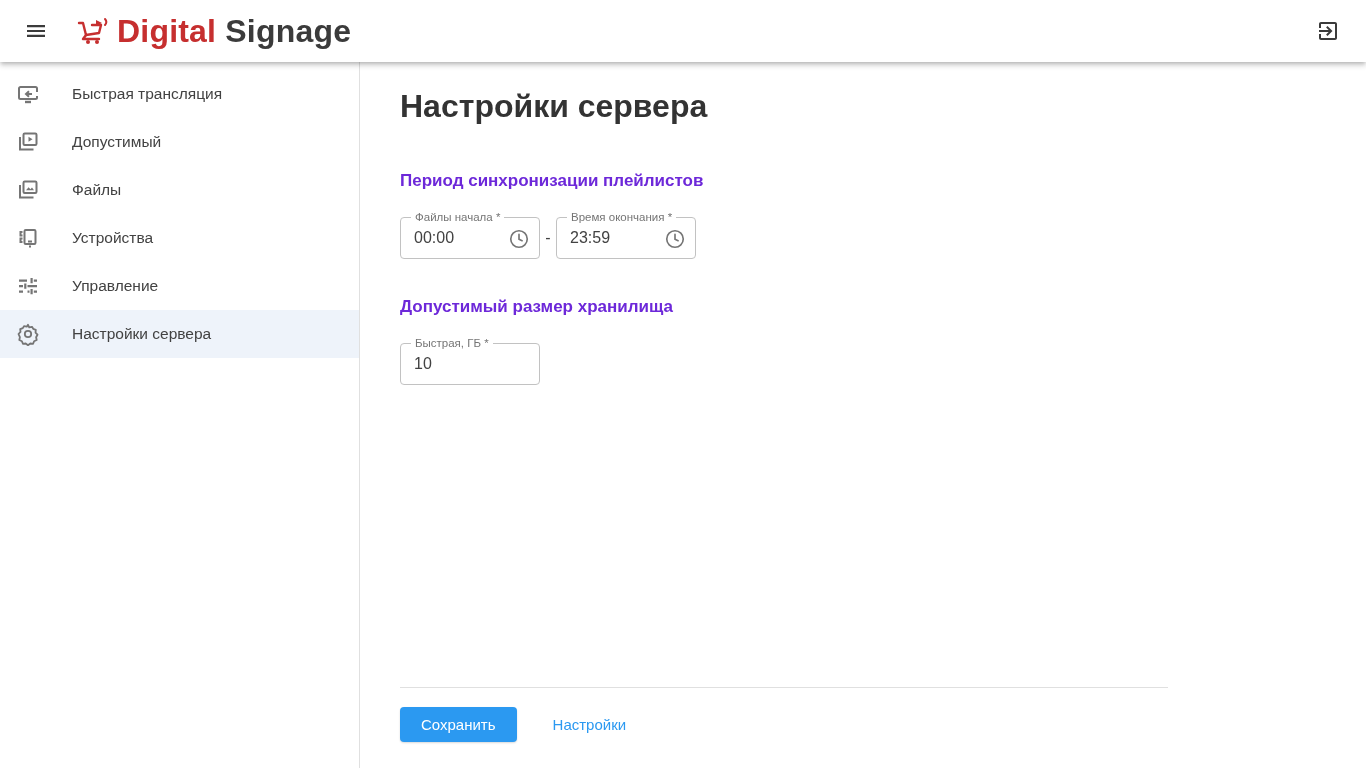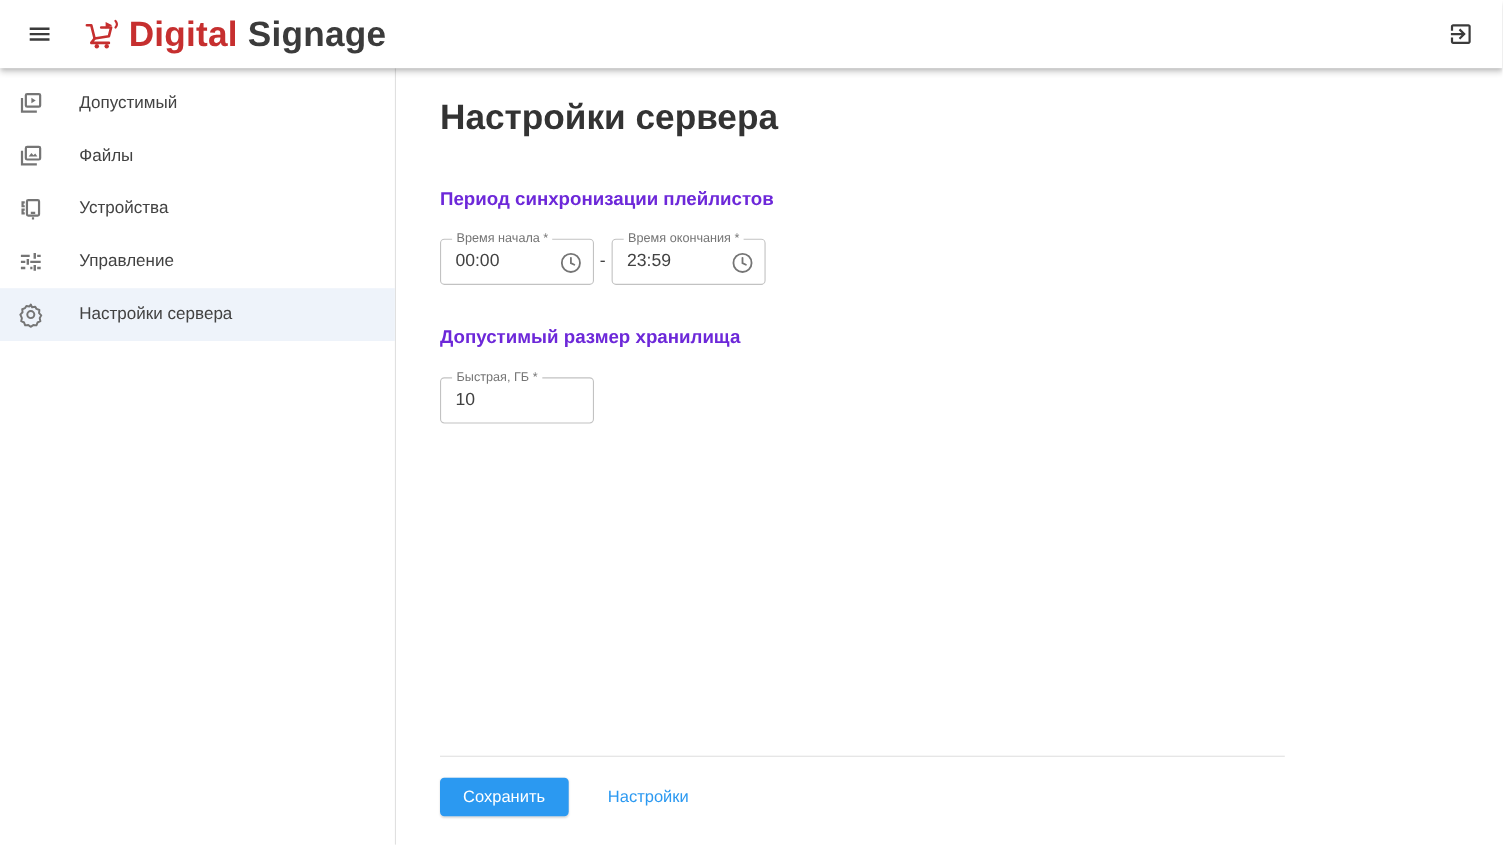--- a/index.html
+++ b/index.html
@@ -93,20 +93,31 @@
     <svg width="24" height="24" viewBox="0 0 24 24" fill="#3b3b3b">
       <path d="M10.09 15.59 11.5 17l5-5-5-5-1.41 1.41L12.67 11H3v2h9.67l-2.58 2.59zM19 3H5c-1.11 0-2 .9-2 2v4h2V5h14v14H5v-4H3v4c0 1.1.89 2 2 2h14c1.1 0 2-.9 2-2V5c0-1.1-.9-2-2-2z"></path>
     </svg>
   </button>
 </header>
 
 <div class="shell">
 
   <nav class="sidebar">
 
+    <div class="nav-item">
+      <span class="nav-icon">
+        <svg width="24" height="24" viewBox="0 0 24 24" fill="none" stroke="#757575" stroke-width="2">
+          <path d="M21 10V6.5c0-.8-.7-1.5-1.5-1.5h-15C3.7 5 3 5.7 3 6.5v9c0 .8.7 1.5 1.5 1.5h15c.8 0 1.5-.7 1.5-1.5V14"></path>
+          <path d="M9 20h6" stroke-width="2.4"></path>
+          <path d="M16 12H10.5" stroke-width="2"></path>
+          <path d="M13 9.2 10 12l3 2.8" fill="none"></path>
+        </svg>
+      </span>
+      <span class="nav-label">Быстрая трансляция</span>
+    </div>
 
     <div class="nav-item">
       <span class="nav-icon">
         <svg width="24" height="24" viewBox="0 0 24 24" fill="none" stroke="#757575" stroke-width="2">
           <path d="M4 7v12.5h13.5"></path>
           <rect x="7.5" y="3.5" width="13" height="11.5" rx="1.2"></rect>
           <path d="M12.5 6.8v5l4-2.5z" fill="#757575" stroke="none"></path>
         </svg>
       </span>
       <span class="nav-label">Допустимый</span>
@@ -158,21 +169,21 @@
     </div>
   </nav>
 
   <main class="main">
     <h1 class="page-title">Настройки сервера</h1>
 
     <h2 class="section-heading sh-1">Период синхронизации плейлистов</h2>
 
     <div class="fields-row">
       <div class="field">
-        <span class="field-label">Время начала *</span>
+        <span class="field-label">Файлы начала *</span>
         <input class="field-input" value="00:00" style="">
         <span class="field-icon">
           <svg width="22" height="22" viewBox="0 0 24 24" fill="none" stroke="#757575" stroke-width="1.8">
             <circle cx="12" cy="12" r="9"></circle>
             <path d="M12 7v5.2l3.4 1.6" stroke-linecap="round"></path>
           </svg>
         </span>
       </div>
 
       <span class="dash">-</span>

